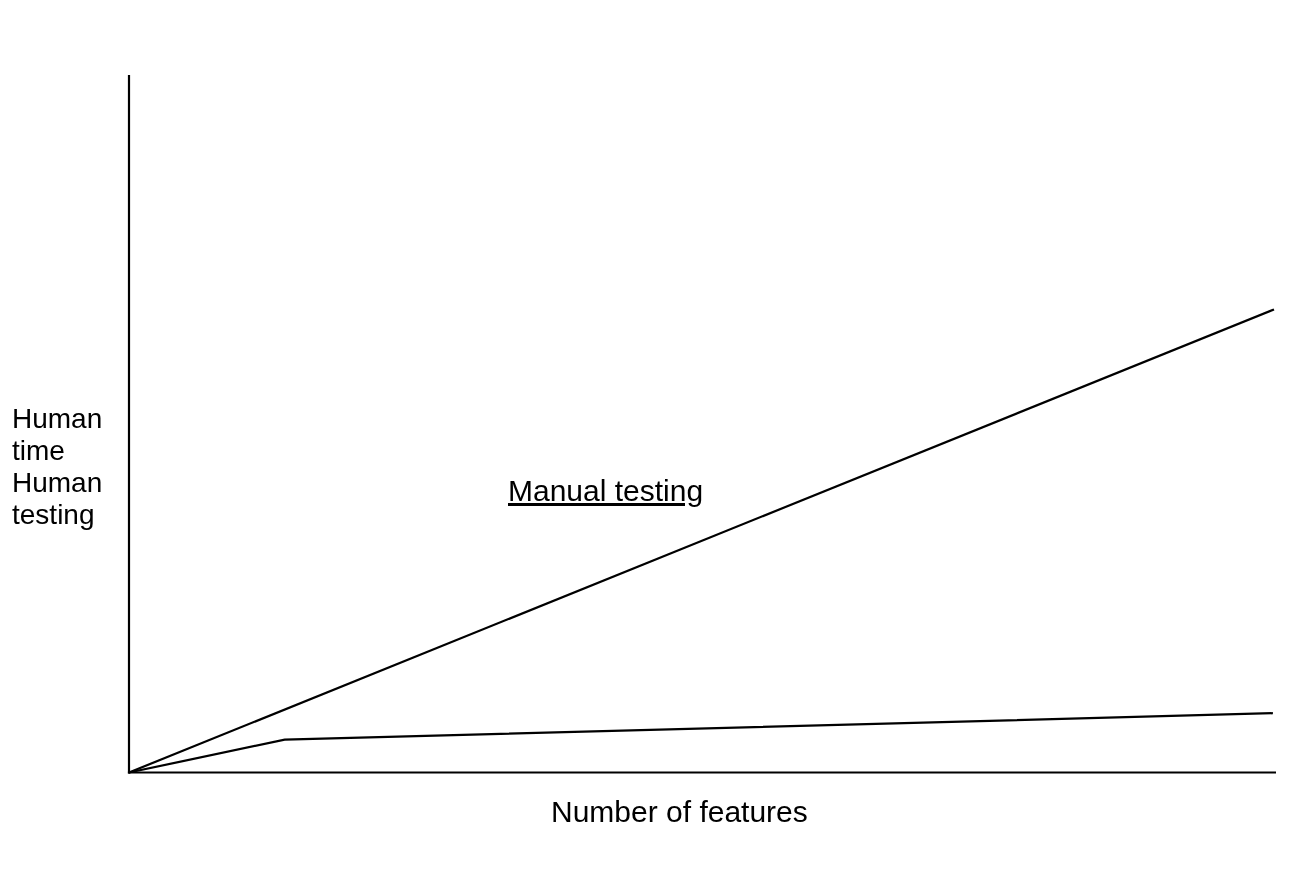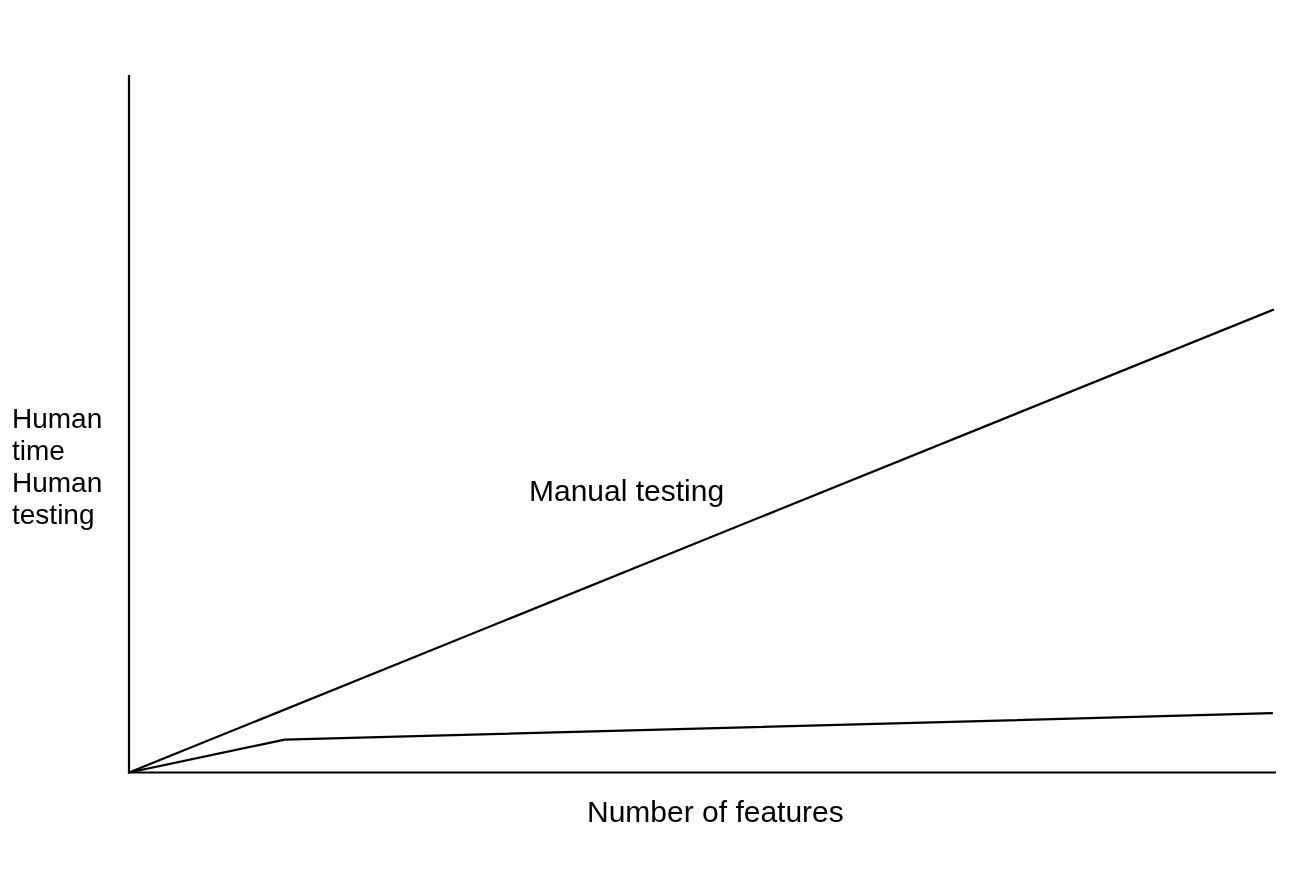--- a/index.html
+++ b/index.html
@@ -9,23 +9,23 @@
     width: 1310px;
     height: 873px;
     background: #ffffff;
     color: #000000;
     font-family: "Liberation Sans", sans-serif;
     overflow: hidden;
   }
   .plot-svg { position: absolute; left: 0; top: 0; }
   .label { position: absolute; white-space: nowrap; color: #000000; }
   .ylabel   { left: 12px;  top: 403px; font-size: 28px; line-height: 32px; white-space: normal; width: 120px; }
-  .manual-label    { left: 529px; top: 474px; font-size: 30px; }
+  .manual-label    { left: 508px; top: 474px; font-size: 30px; text-decoration: underline; }
   .automated-label { left: 581px; top: 650px; font-size: 30px; }
-  .xlabel          { left: 551px; top: 795px; font-size: 30px; margin-left: 36px; }
+  .xlabel          { left: 551px; top: 795px; font-size: 30px; }
 </style>
 </head>
 <body>
 
 <div class="canvas">
 
   <svg id="plot-svg" class="plot-svg" width="1310" height="873" viewBox="0 0 1310 873">
       <line x1="129" y1="75" x2="129" y2="773.6" stroke="#000000" stroke-width="2.2"></line>
       <line x1="127.9" y1="772.5" x2="1276" y2="772.5" stroke="#000000" stroke-width="2.2"></line>
       <polyline points="129.0,772.5 1274.0,309.4" fill="none" stroke="#000000" stroke-width="2.2"></polyline>

